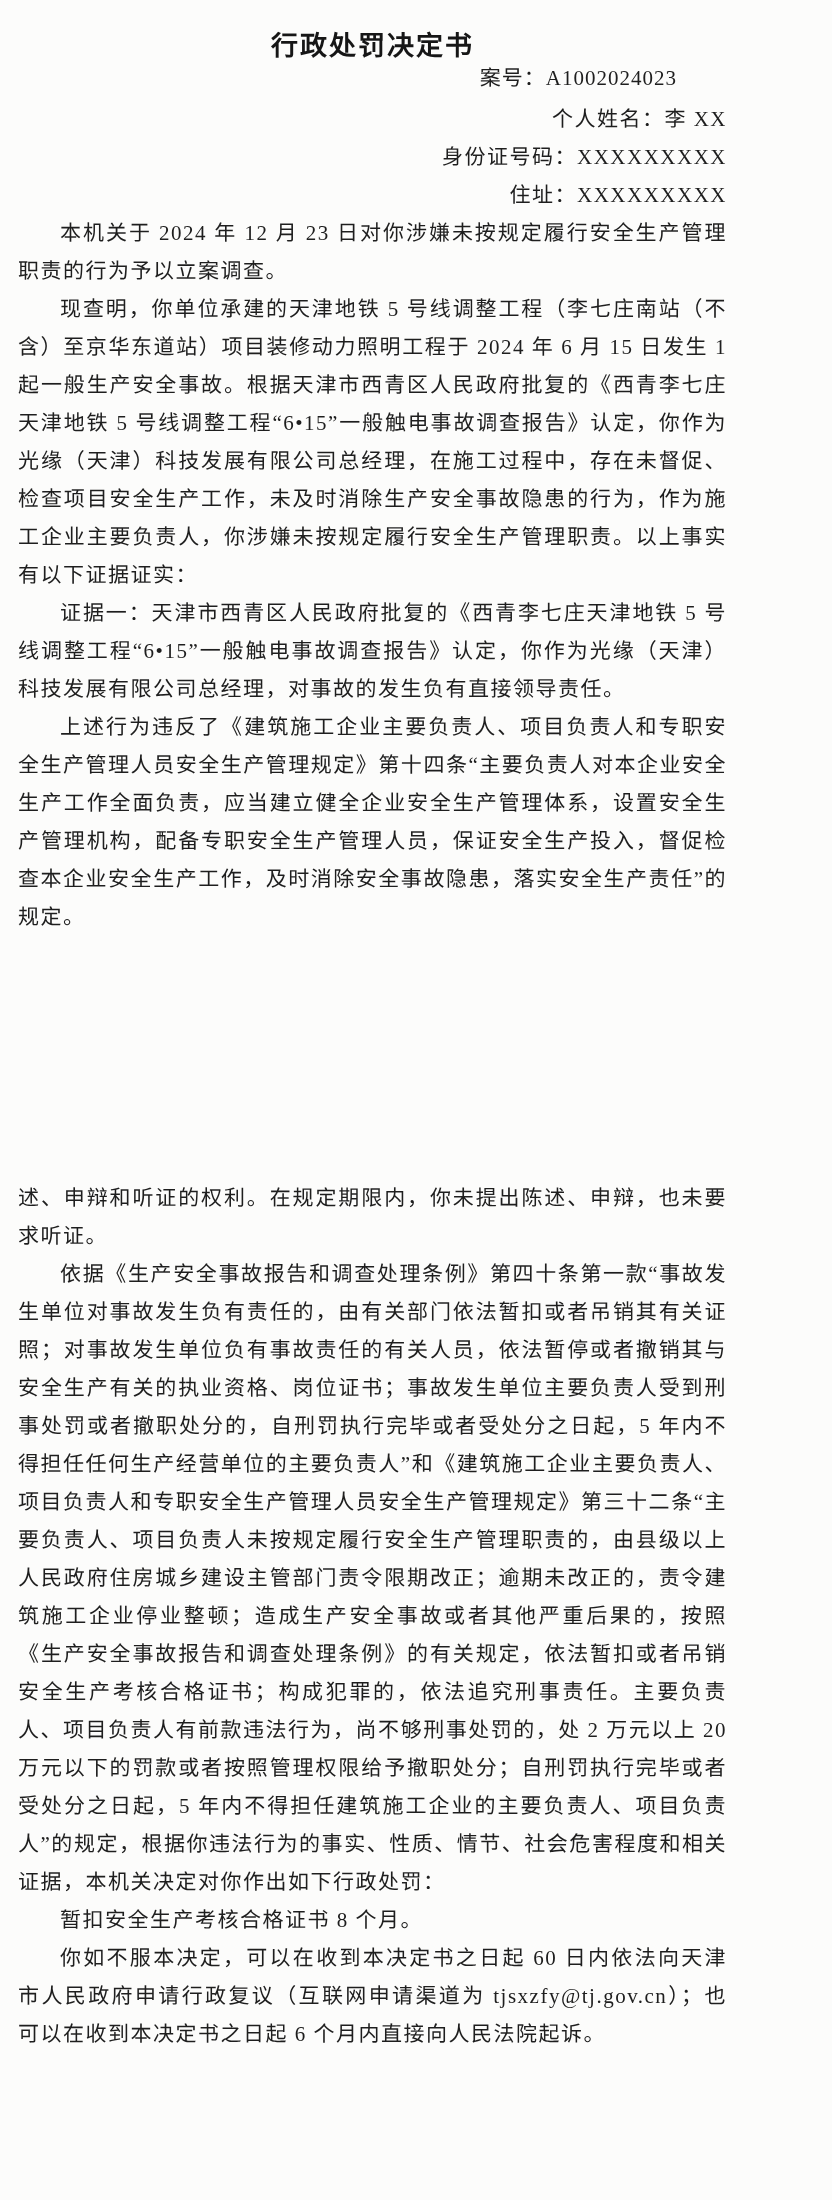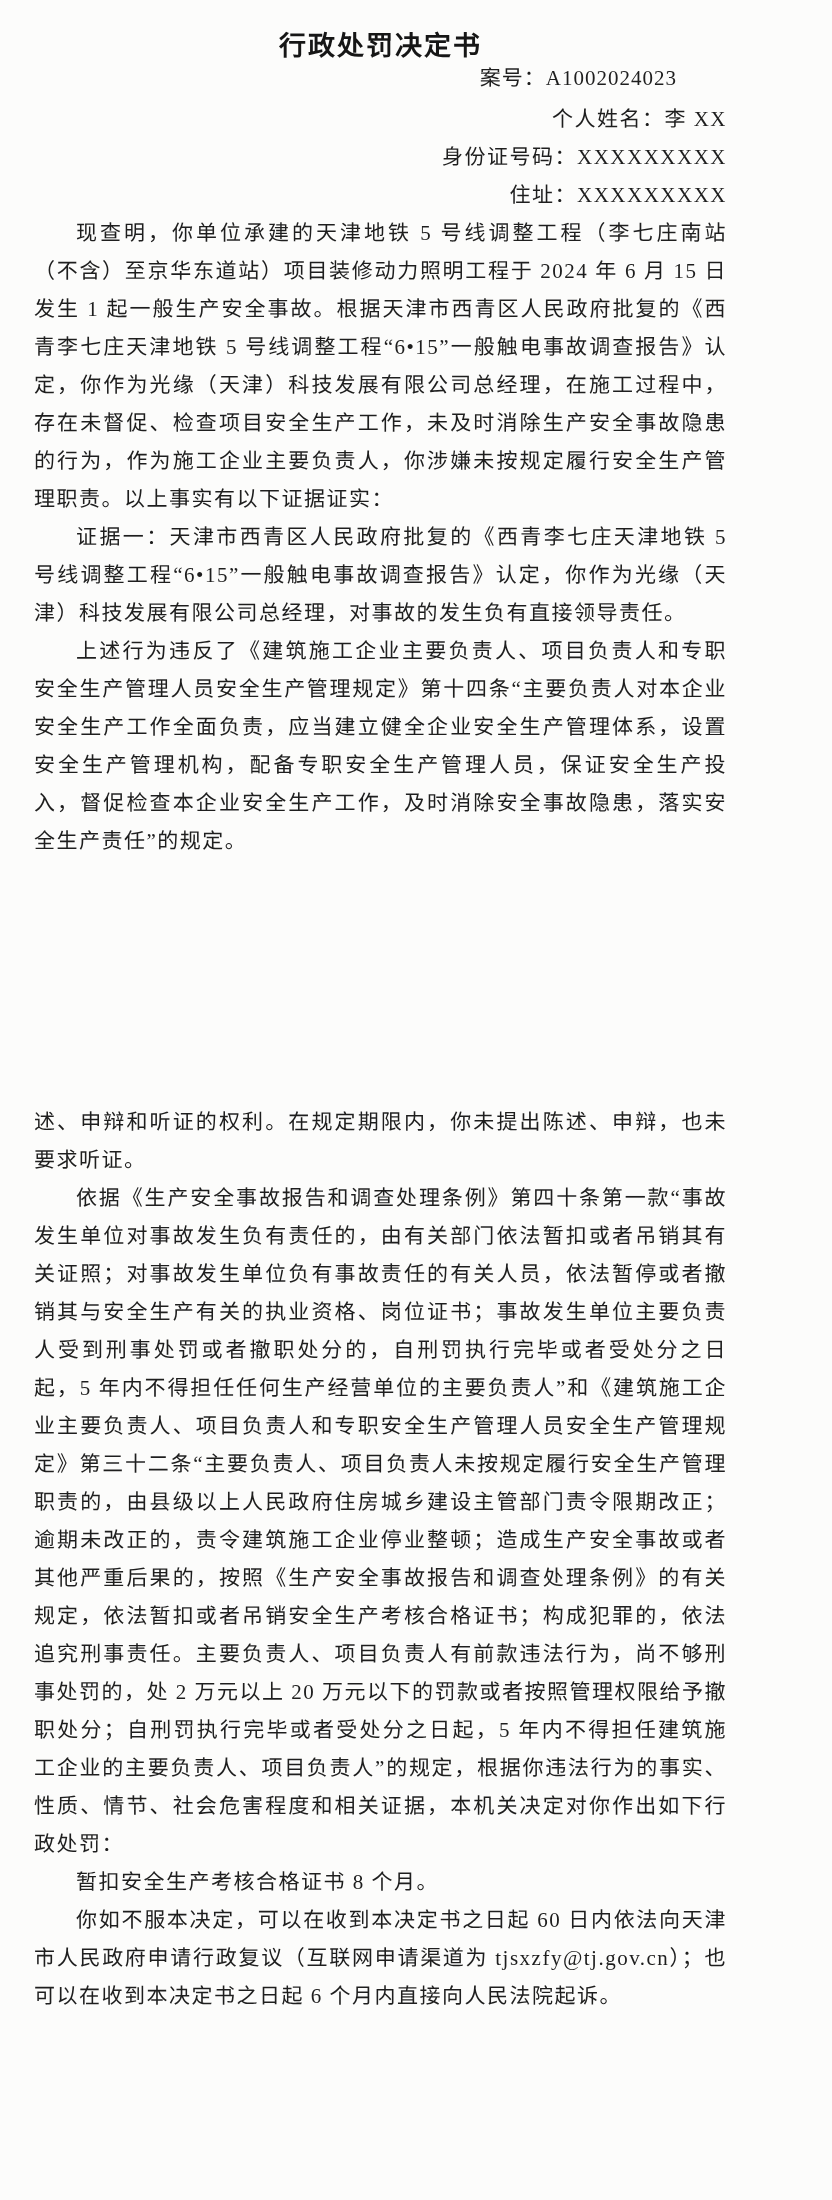--- a/index.html
+++ b/index.html
@@ -11,21 +11,21 @@
     width: 832px;
     height: 2200px;
     overflow: hidden;
     font-family: "Liberation Serif", "DejaVu Serif", serif;
     color: #1e1e1e;
   }
   .page {
     box-sizing: border-box;
     width: 762px;
     height: 2200px;
-    padding: 26px 35px 0 34px;
+    padding: 26px 35px 0 18px;
   }
   .doc-title {
     margin: 0;
     text-align: center;
     font-size: 27px;
     font-weight: bold;
     line-height: 40px;
     letter-spacing: 2px;
     color: #161616;
   }
@@ -71,20 +71,21 @@
 
   <div class="case-line"><span>案号：</span><span>A1002024023</span></div>
 
   <div class="recipient">
     <p><span>个人姓名：</span><span>李 XX</span></p>
     <p><span>身份证号码：</span><span>XXXXXXXXX</span></p>
     <p><span>住址：</span><span>XXXXXXXXX</span></p>
   </div>
 
   <div class="body-text">
+    <p class="indent">本机关于 2024 年 12 月 23 日对你涉嫌未按规定履行安全生产管理职责的行为予以立案调查。</p>
     <p class="indent">现查明，你单位承建的天津地铁 5 号线调整工程（李七庄南站（不含）至京华东道站）项目装修动力照明工程于 2024 年 6 月 15 日发生 1 起一般生产安全事故。根据天津市西青区人民政府批复的《西青李七庄天津地铁 5 号线调整工程“6•15”一般触电事故调查报告》认定，你作为光缘（天津）科技发展有限公司总经理，在施工过程中，存在未督促、检查项目安全生产工作，未及时消除生产安全事故隐患的行为，作为施工企业主要负责人，你涉嫌未按规定履行安全生产管理职责。以上事实有以下证据证实：</p>
     <p class="indent">证据一：天津市西青区人民政府批复的《西青李七庄天津地铁 5 号线调整工程“6•15”一般触电事故调查报告》认定，你作为光缘（天津）科技发展有限公司总经理，对事故的发生负有直接领导责任。</p>
     <p class="indent">上述行为违反了《建筑施工企业主要负责人、项目负责人和专职安全生产管理人员安全生产管理规定》第十四条“主要负责人对本企业安全生产工作全面负责，应当建立健全企业安全生产管理体系，设置安全生产管理机构，配备专职安全生产管理人员，保证安全生产投入，督促检查本企业安全生产工作，及时消除安全事故隐患，落实安全生产责任”的规定。</p>
   </div>
 
   <div class="page-gap"></div>
 
   <div class="body-text">
     <p>述、申辩和听证的权利。在规定期限内，你未提出陈述、申辩，也未要求听证。</p>
     <p class="indent">依据《生产安全事故报告和调查处理条例》第四十条第一款“事故发生单位对事故发生负有责任的，由有关部门依法暂扣或者吊销其有关证照；对事故发生单位负有事故责任的有关人员，依法暂停或者撤销其与安全生产有关的执业资格、岗位证书；事故发生单位主要负责人受到刑事处罚或者撤职处分的，自刑罚执行完毕或者受处分之日起，5 年内不得担任任何生产经营单位的主要负责人”和《建筑施工企业主要负责人、项目负责人和专职安全生产管理人员安全生产管理规定》第三十二条“主要负责人、项目负责人未按规定履行安全生产管理职责的，由县级以上人民政府住房城乡建设主管部门责令限期改正；逾期未改正的，责令建筑施工企业停业整顿；造成生产安全事故或者其他严重后果的，按照《生产安全事故报告和调查处理条例》的有关规定，依法暂扣或者吊销安全生产考核合格证书；构成犯罪的，依法追究刑事责任。主要负责人、项目负责人有前款违法行为，尚不够刑事处罚的，处 2 万元以上 20 万元以下的罚款或者按照管理权限给予撤职处分；自刑罚执行完毕或者受处分之日起，5 年内不得担任建筑施工企业的主要负责人、项目负责人”的规定，根据你违法行为的事实、性质、情节、社会危害程度和相关证据，本机关决定对你作出如下行政处罚：</p>

